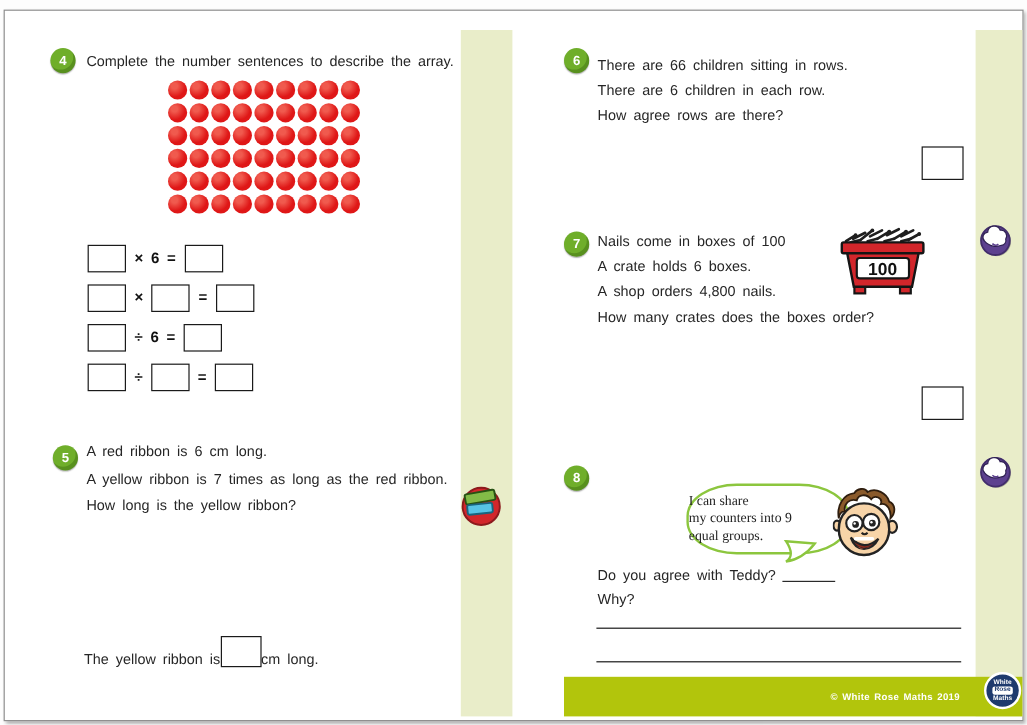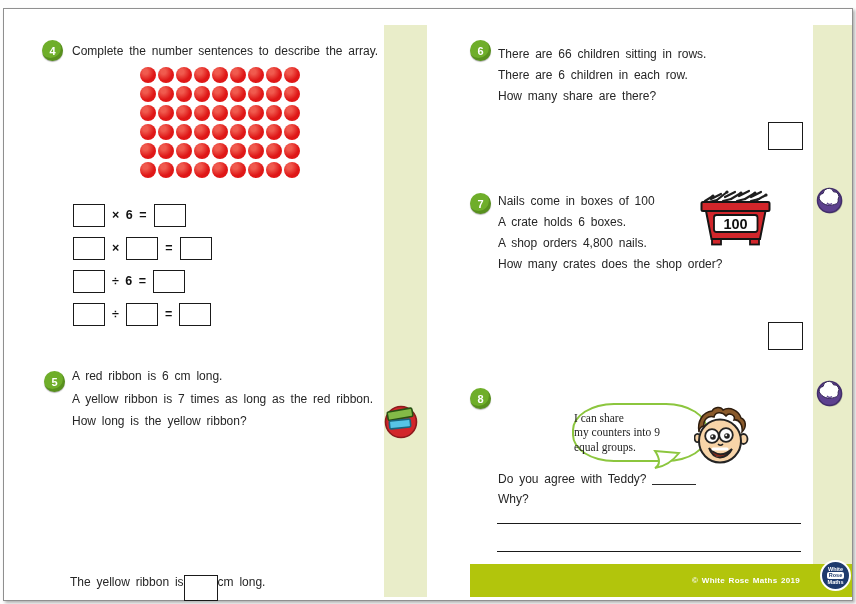--- a/index.html
+++ b/index.html
@@ -22,21 +22,21 @@
   .q-lines.wide>div{height:22.5px;}
 
   .counter-grid{position:absolute;display:grid;grid-auto-rows:19px;}
   .counter{width:16px;height:16px;border-radius:50%;
            background:radial-gradient(circle at 34% 30%, #f05a4e 0 16%, var(--counter-red) 58%);}
 
   .eq-row{position:absolute;height:22px;display:flex;align-items:center;gap:7px;}
   .eq-box{width:30px;height:21px;border:1.5px solid #1a1a1a;background:#fff;flex:0 0 auto;}
   .eq-sym{font-size:12.5px;font-weight:bold;color:#111;word-spacing:3px;white-space:nowrap;}
   .tok{font-size:12px;word-spacing:2.5px;white-space:nowrap;}
-  .ans-row{position:absolute;display:flex;align-items:flex-start;gap:0;height:27px;font-size:12px;margin-top:46px;}
+  .ans-row{position:absolute;display:flex;align-items:flex-end;gap:0;height:27px;font-size:12px;}
   .ans-row .eq-box{width:32px;height:24px;}
 
   .ans-box{position:absolute;width:33px;height:26px;border:1.5px solid #1a1a1a;background:#fff;}
 
   .bubble{position:absolute;left:568px;top:394px;width:132px;height:55px;background:#fff;
           border:2px solid var(--bubble-green);border-radius:42px/27px;z-index:2;
           display:flex;flex-direction:column;justify-content:center;text-align:left;
           font-family:"Liberation Serif",serif;font-size:11.5px;line-height:14.5px;color:#1e1e1e;}
   .bubble-tail{position:absolute;left:647px;top:441px;z-index:3;}
 
@@ -166,30 +166,30 @@
     <div class="ans-row" style="left:66px;top:520px">
         <span class="tok">The yellow ribbon is</span>
         <span class="eq-box"></span>
         <span class="tok">cm long.</span>
       </div>
 
     <div class="badge" style="left:466px;top:31px">6</div>
     <div class="q-lines" style="left:494px;top:34px">
       <div>There are 66 children sitting in rows.</div>
       <div>There are 6 children in each row.</div>
-      <div>How many share are there?</div>
+      <div>How agree rows are there?</div>
     </div>
     <div class="ans-box" style="left:764px;top:113px"></div>
 
     <div class="badge" style="left:466px;top:184px">7</div>
     <div class="q-lines" style="left:494px;top:181px">
       <div>Nails come in boxes of 100</div>
       <div>A crate holds 6 boxes.</div>
       <div>A shop orders 4,800 nails.</div>
-      <div>How many crates does the shop order?</div>
+      <div>How many crates does the boxes order?</div>
     </div>
 
     <svg class="edge-icon" style="left:695px;top:179px" width="74" height="60" viewBox="0 0 74 60">
       <g stroke="#1f1f1f" stroke-width="2.2" stroke-linecap="round" fill="none">
         <path d="M6,13 L14,8"></path>
           <path d="M12,11 L22,6"></path>
           <path d="M18,12 L28,4"></path>
         <path d="M26,9 L36,4"></path>
           <path d="M32,11 L42,5"></path>
           <path d="M40,8 L50,3"></path>

